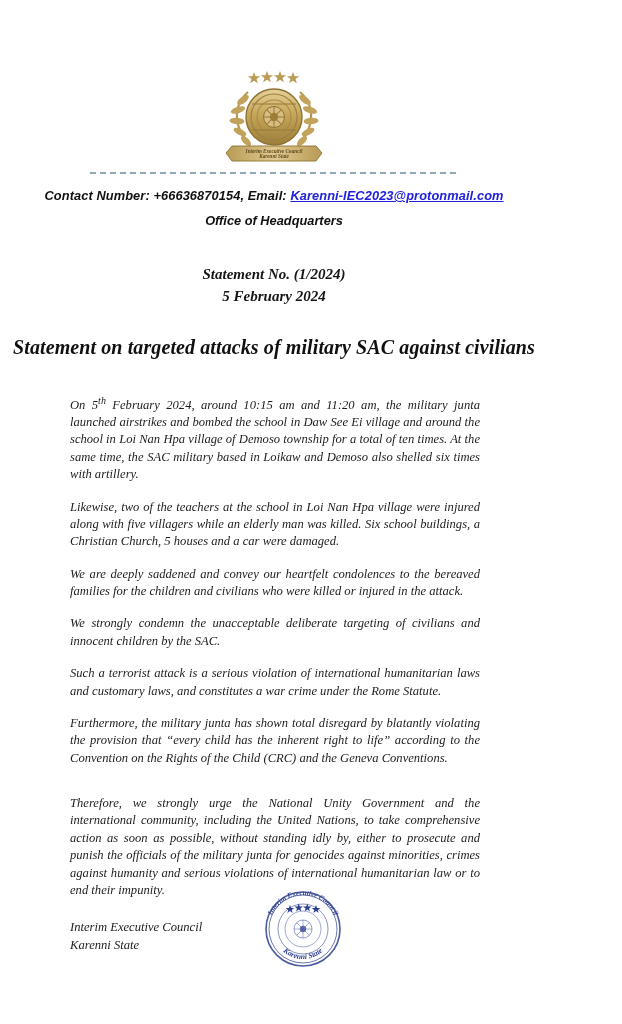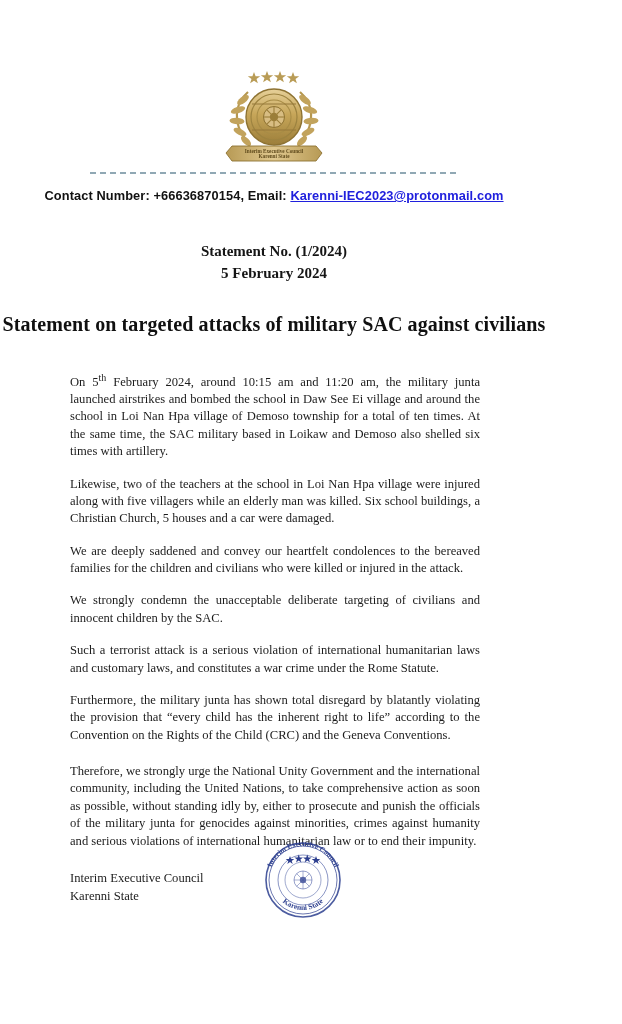--- a/index.html
+++ b/index.html
@@ -13,20 +13,21 @@
     overflow: hidden;
     font-family: "Liberation Serif", "DejaVu Serif", serif;
     color: #1a1a1a;
   }
   .page {
     position: relative;
     width: 548px;
     height: 1024px;
     background: #ffffff;
     box-sizing: border-box;
+    font-style: italic;
   }
 
   
   .emblem-wrap {
     width: 100%;
     display: flex;
     justify-content: center;
     padding-top: 62px;
   }
   .emblem {
@@ -103,21 +104,21 @@
   }
   p.para {
     margin: 0 0 15px 0;
     font-size: 12.6px;
     line-height: 1.38;
     text-align: justify;
     color: #1c1c1c;
     font-family: "Liberation Serif", "DejaVu Serif", serif;
   }
   p.para.gap-before {
-    margin-top: 19px;
+    margin-top: 28px;
   }
   sup {
     font-size: 10px;
     vertical-align: super;
     line-height: 0;
   }
 
   
   .footer-zone {
     position: relative;
@@ -210,20 +211,21 @@
 
   <div class="divider"></div>
 
   <div class="contact-block">
     <div class="contact-line">
       <span>Contact Number:</span>
       <span>+66636870154,</span>
       <span>Email:</span>
       <a class="email-link" href="#">Karenni-IEC2023@protonmail.com</a>
     </div>
+    <div class="office-line">Office of Headquarters</div>
   </div>
 
   <div class="statement-meta">
     <div>Statement No. (1/2024)</div>
     <div>5 February 2024</div>
   </div>
 
   <div class="doc-title">Statement on targeted attacks of military SAC against civilians</div>
 
   <div class="body-wrap">

